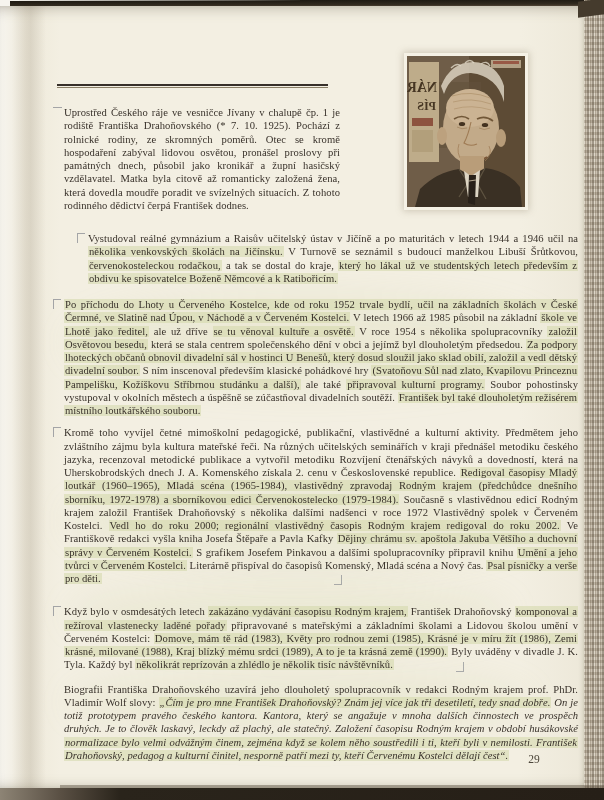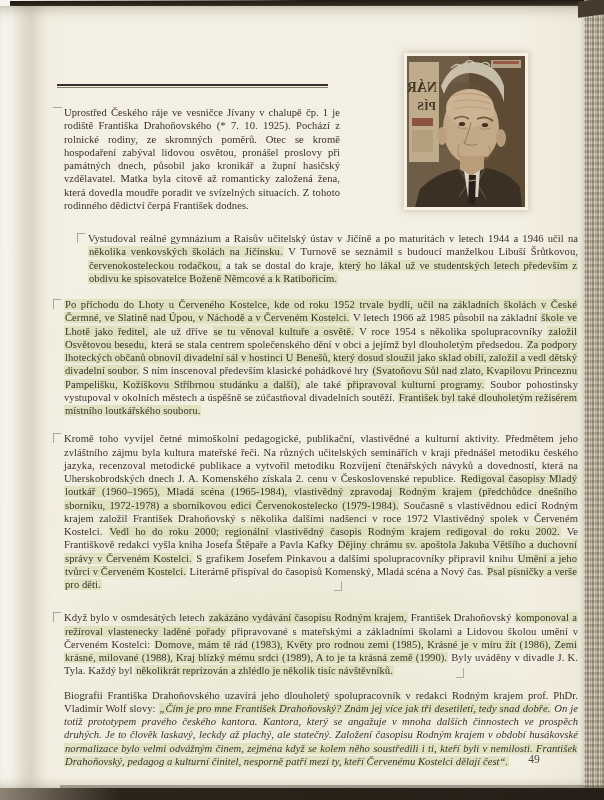--- a/index.html
+++ b/index.html
@@ -65,21 +65,21 @@
   .b4{left:70px;top:664px;width:460px;height:64px;}
   
   .content{
     position:absolute;left:64px;top:100px;width:514px;
     font-size:10.6px;line-height:13.25px;color:#38312a;
     text-align:justify;letter-spacing:.05px;
   }
   .para{position:relative;margin:0 0 14px 0;}
   .p1{width:276px;margin-bottom:20px;}
   .p2{margin-bottom:13px;margin-left:24px;}
-  .p3{margin-bottom:15px;}
+  .p3{margin-bottom:9px;}
   .p4{margin-bottom:20px;}
   .p5{margin-bottom:11px;}
   .p6{margin-bottom:0;margin-top:7px;}
   .hl{background:rgba(208,214,164,.5);padding:0 1px;
       -webkit-box-decoration-break:clone;box-decoration-break:clone;}
   .it{font-style:italic;}
   
   .pm-start::before{
     content:"";position:absolute;left:-11px;top:1px;width:7px;height:9px;
     border-left:1px solid rgba(98,104,118,.55);
@@ -167,19 +167,19 @@
 
     <div class="content">
       <div class="para p1 pm-start"><span class="">Uprostřed Českého ráje ve vesničce Jívany v chalupě čp. 1 je rodiště Františka Drahoňovského (* 7. 10. 1925). Pochází z rolnické rodiny, ze skromných poměrů. Otec se kromě hospodaření zabýval lidovou osvětou, pronášel proslovy při památných dnech, působil jako kronikář a župní hasičský vzdělavatel. Matka byla citově až romanticky založená žena, která dovedla moudře poradit ve svízelných situacích. Z tohoto rodinného dědictví čerpá František dodnes.</span></div>
       <div class="para p2 pm-start"><span class="">Vystudoval reálné gymnázium a Raisův učitelský ústav v Jičíně a po maturitách v letech 1944 a 1946 učil na </span><span class="hl ">několika venkovských školách na Jičínsku.</span><span class=""> V Turnově se seznámil s budoucí manželkou Libuší Šrůtkovou, </span><span class="hl ">červenokosteleckou rodačkou,</span><span class=""> a tak se dostal do kraje, </span><span class="hl ">který ho lákal už ve studentských letech především z obdivu ke spisovatelce Boženě Němcové a k Ratibořicím.</span></div>
       <div class="para p3 pm-start"><span class="hl ">Po příchodu do Lhoty u Červeného Kostelce, kde od roku 1952 trvale bydlí, učil na základních školách v České Čermné, ve Slatině nad Úpou, v Náchodě a v Červeném Kostelci.</span><span class=""> V letech 1966 až 1985 působil na základní </span><span class="hl ">škole ve Lhotě jako ředitel,</span><span class=""> ale už dříve </span><span class="hl ">se tu věnoval kultuře a osvětě.</span><span class=""> V roce 1954 s několika spolupracovníky </span><span class="hl ">založil Osvětovou besedu,</span><span class=""> která se stala centrem společenského dění v obci a jejímž byl dlouholetým předsedou. </span><span class="hl ">Za podpory lhoteckých občanů obnovil divadelní sál v hostinci U Benešů, který dosud sloužil jako sklad obilí, založil a vedl dětský divadelní soubor.</span><span class=""> S ním inscenoval především klasické pohádkové hry </span><span class="hl ">(Svatoňovu Sůl nad zlato, Kvapilovu Princeznu Pampelišku, Kožíškovu Stříbrnou studánku a další),</span><span class=""> ale také </span><span class="hl ">připravoval kulturní programy.</span><span class=""> Soubor pohostinsky vystupoval v okolních městech a úspěšně se zúčastňoval divadelních soutěží. </span><span class="hl ">František byl také dlouholetým režisérem místního loutkářského souboru.</span></div>
       <div class="para p4 pm-start pm-end pe-p4"><span class="">Kromě toho vyvíjel četné mimoškolní pedagogické, publikační, vlastivědné a kulturní aktivity. Předmětem jeho zvláštního zájmu byla kultura mateřské řeči. Na různých učitelských seminářích v kraji přednášel metodiku českého jazyka, recenzoval metodické publikace a vytvořil metodiku Rozvíjení čtenářských návyků a dovedností, která na Uherskobrodských dnech J. A. Komenského získala 2. cenu v Československé republice. </span><span class="hl ">Redigoval časopisy Mladý loutkář (1960–1965), Mladá scéna (1965-1984), vlastivědný zpravodaj Rodným krajem (předchůdce dnešního sborníku, 1972-1978) a sborníkovou edici Červenokostelecko (1979-1984).</span><span class=""> Současně s vlastivědnou edicí Rodným krajem založil František Drahoňovský s několika dalšími nadšenci v roce 1972 Vlastivědný spolek v Červeném Kostelci. </span><span class="hl ">Vedl ho do roku 2000; regionální vlastivědný časopis Rodným krajem redigoval do roku 2002.</span><span class=""> Ve Františkově redakci vyšla kniha Josefa Štěpaře a Pavla Kafky </span><span class="hl ">Dějiny chrámu sv. apoštola Jakuba Většího a duchovní správy v Červeném Kostelci.</span><span class=""> S grafikem Josefem Pinkavou a dalšími spolupracovníky připravil knihu </span><span class="hl ">Umění a jeho tvůrci v Červeném Kostelci.</span><span class=""> Literárně přispíval do časopisů Komenský, Mladá scéna a Nový čas. </span><span class="hl ">Psal písničky a verše pro děti.</span></div>
       <div class="para p5 pm-start pm-end pe-p5"><span class="">Když bylo v osmdesátých letech </span><span class="hl ">zakázáno vydávání časopisu Rodným krajem,</span><span class=""> František Drahoňovský </span><span class="hl ">komponoval a režíroval vlastenecky laděné pořady</span><span class=""> připravované s mateřskými a základními školami a Lidovou školou umění v Červeném Kostelci: </span><span class="hl ">Domove, mám tě rád (1983), Květy pro rodnou zemi (1985), Krásné je v míru žít (1986), Zemi krásné, milované (1988), Kraj blízký mému srdci (1989), A to je ta krásná země (1990).</span><span class=""> Byly uváděny v divadle J. K. Tyla. Každý byl </span><span class="hl ">několikrát reprízován a zhlédlo je několik tisíc návštěvníků.</span></div>
       <div class="para p6"><span class="">Biografii Františka Drahoňovského uzavírá jeho dlouholetý spolupracovník v redakci Rodným krajem prof. PhDr. Vladimír Wolf slovy: </span><span class="hl it">„Čím je pro mne František Drahoňovský? Znám jej více jak tři desetiletí, tedy snad dobře.</span><span class="it"> On je totiž prototypem pravého českého kantora. Kantora, který se angažuje v mnoha dalších činnostech ve prospěch druhých. Je to člověk laskavý, leckdy až plachý, ale statečný. Založení časopisu Rodným krajem v období husákovské </span><span class="hl it">normalizace bylo velmi odvážným činem, zejména když se kolem něho soustředili i ti, kteří byli v nemilosti. František Drahoňovský, pedagog a kulturní činitel, nesporně patří mezi ty, kteří Červenému Kostelci dělají čest“.</span></div>
     </div>
 
-    <div class="pagenum">49</div>
+    <div class="pagenum">29</div>
   </div>
 
   <div class="edge-right"></div>
   <div class="edge-bottom"></div>
 
 </div>
 
 </body></html>

